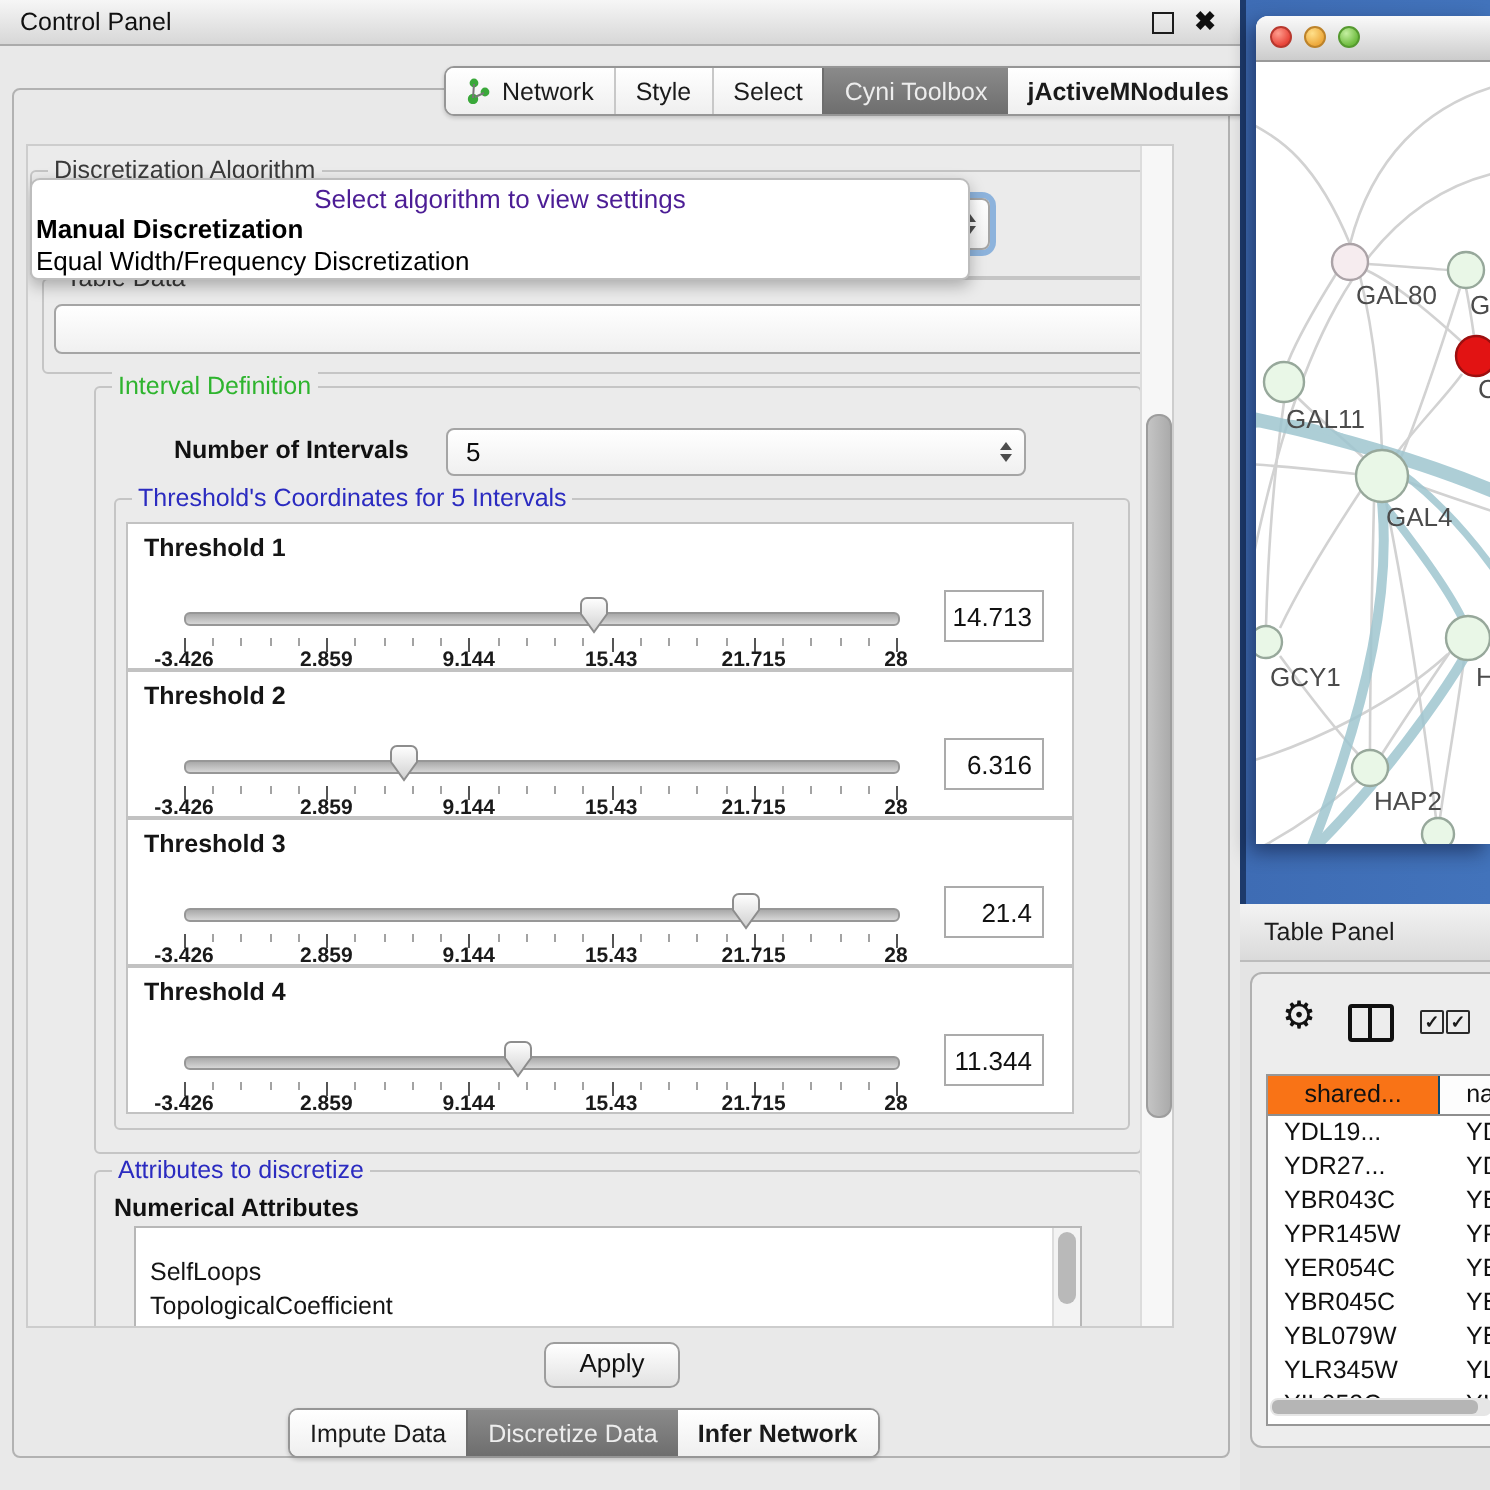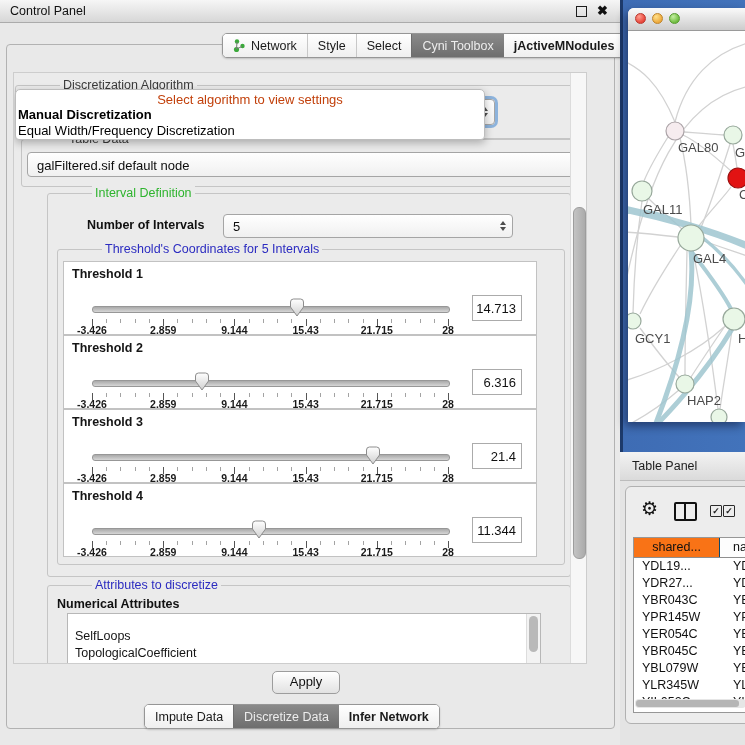--- a/index.html
+++ b/index.html
@@ -24,36 +24,36 @@
   .seg.sel{background:linear-gradient(#8a8a8a,#6e6e6e);color:#ededed;border-left-color:#6e6e6e;}
   .seg.after-sel{border-left:none;font-weight:bold;}
   
   .viewport{position:absolute;left:13px;top:72px;width:572px;height:590px;overflow:hidden;
     background:#ebebeb;border:1px solid #cdcdcd;}
   .vscroll{position:absolute;left:556px;top:0;width:16px;height:590px;background:#f7f7f7;border-left:1px solid #dcdcdc;}
   .vscroll .thumb{position:absolute;left:2px;top:134px;width:11px;height:350px;border-radius:6px;
     background:linear-gradient(90deg,#c4c4c4,#ababab);border:1px solid #9d9d9d;}
   
   .group{position:absolute;border:1px solid #c5c5c5;border-radius:3px;}
-  .gtitle{position:absolute;top:-8px;left:8px;background:#ebebeb;padding:0 3px;font-size:12.5px;white-space:nowrap;margin-left:36px;}
+  .gtitle{position:absolute;top:-8px;left:8px;background:#ebebeb;padding:0 3px;font-size:12.5px;white-space:nowrap;}
   .gtitle.dark{color:#3a3a3a;}
   .gtitle.green{color:#2eb42e;}
   .gtitle.blue{color:#2b2bc0;}
   
   .combo{position:absolute;background:linear-gradient(#ffffff,#f0f0f0);border:1px solid #a5a5a5;
     border-radius:4px;font-size:13px;color:#0d0d0d;}
   .combo .val{position:absolute;left:9px;top:50%;transform:translateY(-50%);white-space:nowrap;}
   .spin{position:absolute;right:6px;top:50%;transform:translateY(-50%);display:flex;flex-direction:column;gap:2px;}
   .spin .up{width:0;height:0;border-left:3.5px solid transparent;border-right:3.5px solid transparent;border-bottom:4.5px solid #4d4d4d;}
   .spin .dn{width:0;height:0;border-left:3.5px solid transparent;border-right:3.5px solid transparent;border-top:4.5px solid #4d4d4d;}
   .focus-ring{box-shadow:0 0 0 3px rgba(110,160,215,.75);}
   
   .popup{position:absolute;left:1px;top:16px;width:468px;height:49px;background:#fff;
     border:1px solid #bdbdbd;border-radius:5px 5px 4px 4px;box-shadow:0 3px 8px rgba(0,0,0,.28);z-index:30;}
-  .popup .hint{margin-top:2px;text-align:center;font-size:13px;color:#c2410c;line-height:15px;}
+  .popup .hint{margin-top:2px;text-align:center;font-size:13px;color:#4c1d95;line-height:15px;}
   .popup .opt{font-size:13px;color:#000;line-height:15.5px;padding-left:2px;white-space:nowrap;}
   .popup .opt.bold{font-weight:bold;}
   
   .tblock{position:absolute;left:49px;width:472px;height:72px;border:1px solid #c2c2c2;background:#ffffff;}
   .tblock .t-title{position:absolute;left:8px;top:5px;font-size:12.5px;font-weight:bold;color:#151515;}
   .t-slider{position:absolute;left:28px;top:36px;width:356px;height:22px;}
   .t-track{position:absolute;left:0;top:8px;width:100%;height:5px;border-radius:3px;
     background:linear-gradient(#a9a9a9,#d6d6d6);border:1px solid #979797;}
   .t-handle{position:absolute;top:0;width:16px;height:19px;}
   .t-ticks{position:absolute;left:28px;top:57px;width:356px;height:8px;}
@@ -161,21 +161,20 @@
   <div class="popup">
     <div class="hint">Select algorithm to view settings</div>
     <div class="opt bold">Manual Discretization</div>
     <div class="opt">Equal Width/Frequency Discretization</div>
   </div>
 
   <div class="group" style="left:7px;top:66px;width:570px;height:46px;">
     <span class="gtitle dark">Table Data</span>
   </div>
   <div class="combo" style="left:13px;top:79px;width:558px;height:23px;">
-    <span class="val">galFiltered.sif default node</span>
     <span class="spin">
         <i class="up"></i>
         <i class="dn"></i>
       </span>
   </div>
 
   <div class="group" style="left:33px;top:120px;width:522px;height:382px;">
     <span class="gtitle green">Interval Definition</span>
   </div>
   <div style="position:absolute;left:73px;top:145px;font-size:12.5px;font-weight:bold;">Number of Intervals</div>

